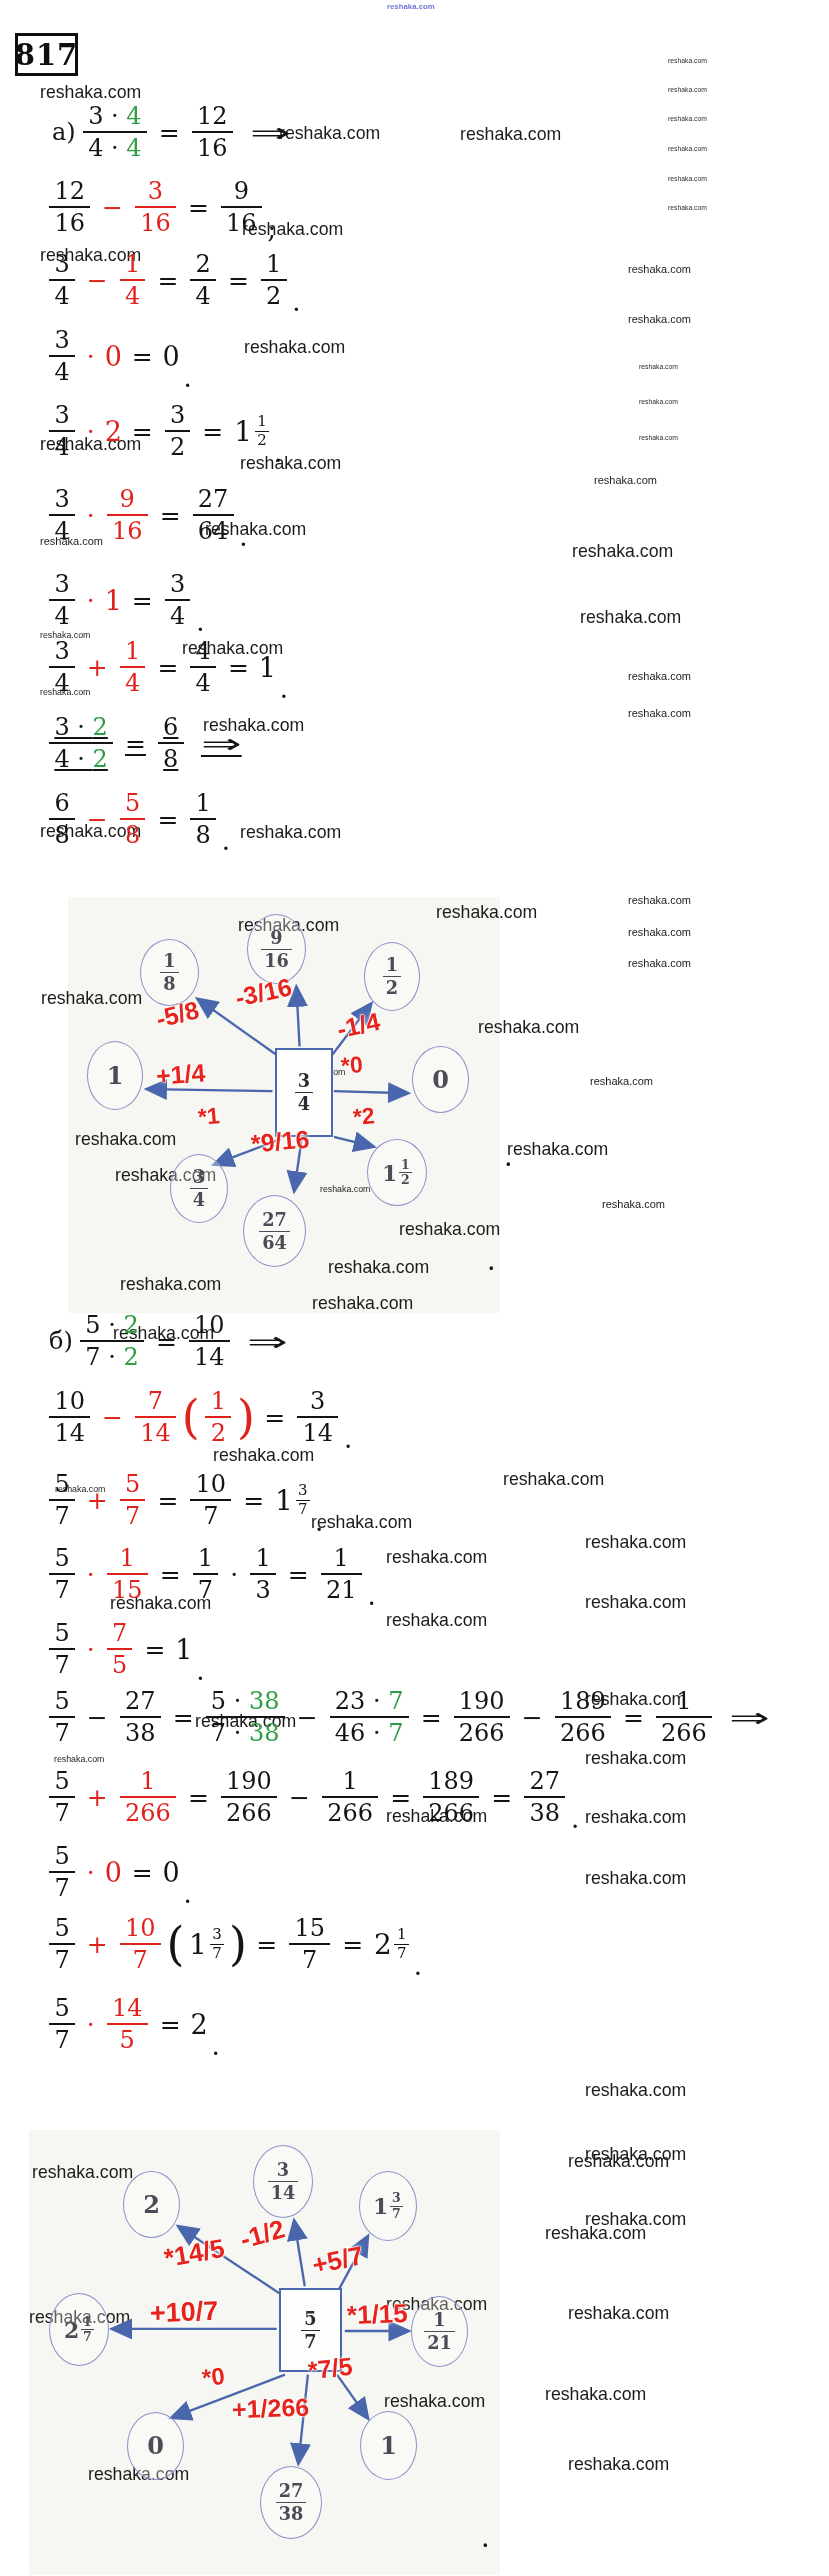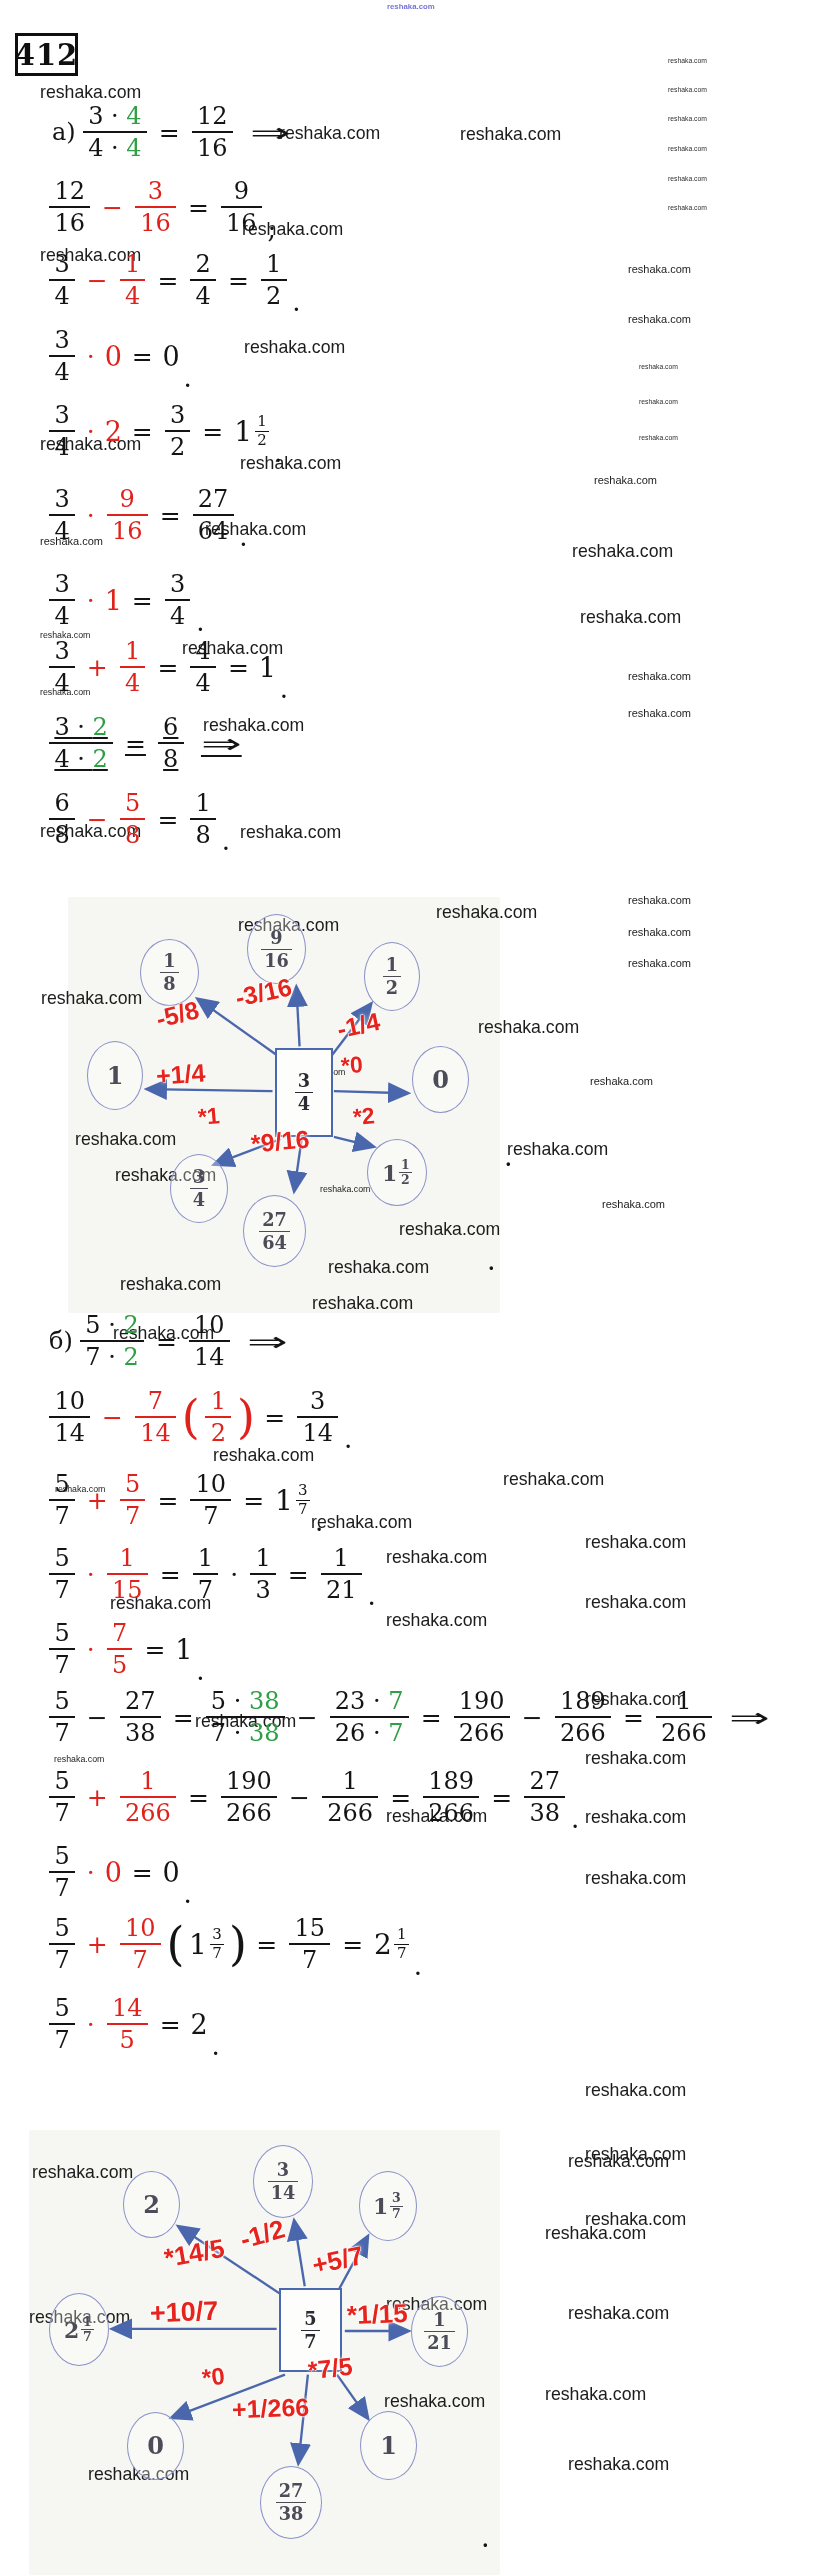--- a/index.html
+++ b/index.html
@@ -57,21 +57,21 @@
   .cmix .cfrac .cfd{padding:1px 2.1px 0;}
   .rlabel{position:absolute;font-family:"Liberation Sans",sans-serif;font-weight:700;color:#e6231c;
           white-space:nowrap;z-index:4;line-height:1;
           text-shadow:0.5px 0.5px 0 #ffffff,-0.5px -0.5px 0 #ffffff,0 0 4.2px #ffffff;}
 </style>
 </head>
 <body>
 
 <div id="canvas">
   <div class="numbox">
-    <span>412</span>
+    <span>817</span>
   </div>
   <svg id="arrow-layer" width="829" height="2576" viewBox="0 0 1594 4953">
     <defs>
       <marker id="ah" markerWidth="10" markerHeight="9" refX="8" refY="4.5" orient="auto" markerUnits="strokeWidth">
         <path d="M0,0 L10,4.5 L0,9 z" fill="#4a67ad"></path>
       </marker>
     </defs>
   <line x1="576" y1="2012" x2="570" y2="1900" stroke="#4a67ad" stroke-width="4.5" marker-end="url(#ah)"></line>
       <line x1="534" y1="2030" x2="382" y2="1922" stroke="#4a67ad" stroke-width="4.5" marker-end="url(#ah)"></line>
       <line x1="636" y1="2032" x2="712" y2="1932" stroke="#4a67ad" stroke-width="4.5" marker-end="url(#ah)"></line>
@@ -450,21 +450,21 @@
         <span class="fd">38</span>
       </span>
       <span class="op ck">=</span>
       <span class="frac ck">
         <span class="fn"><span class="ck">5 · </span><span class="cg">38</span></span>
         <span class="fd"><span class="ck">7 · </span><span class="cg">38</span></span>
       </span>
       <span class="op ck">−</span>
       <span class="frac ck">
         <span class="fn"><span class="ck">23 · </span><span class="cg">7</span></span>
-        <span class="fd"><span class="ck">26 · </span><span class="cg">7</span></span>
+        <span class="fd"><span class="ck">46 · </span><span class="cg">7</span></span>
       </span>
       <span class="op ck">=</span>
       <span class="frac ck">
         <span class="fn">190</span>
         <span class="fd">266</span>
       </span>
       <span class="op ck">−</span>
       <span class="frac ck">
         <span class="fn">189</span>
         <span class="fd">266</span>

